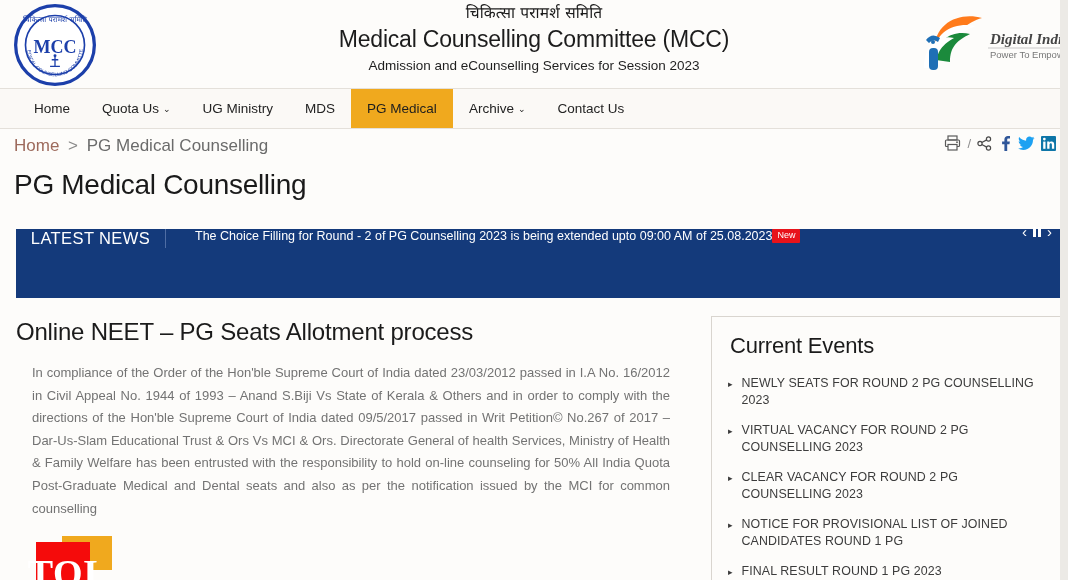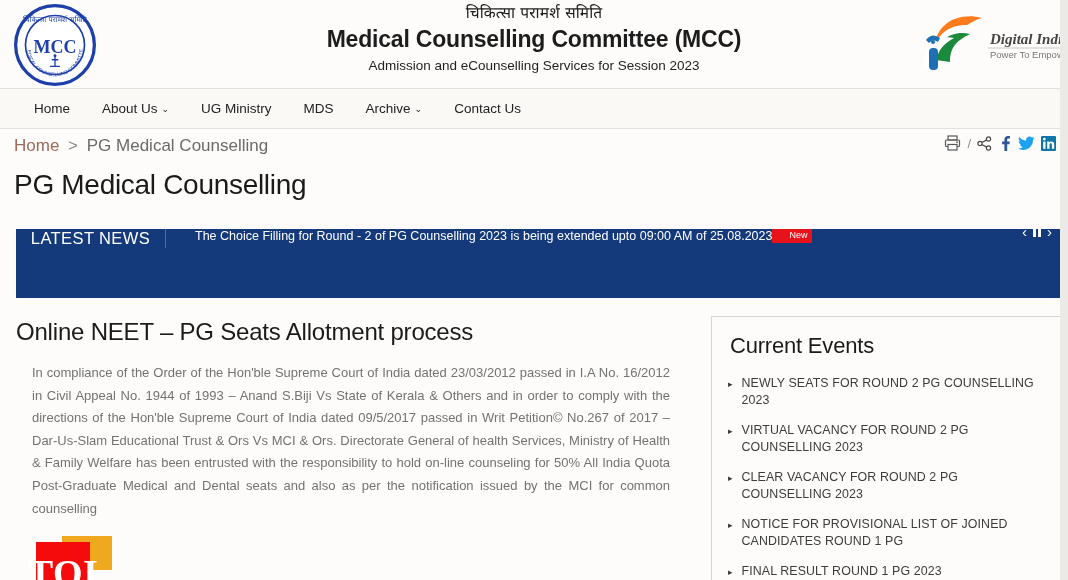--- a/index.html
+++ b/index.html
@@ -37,21 +37,21 @@
   }
   .hindi-title {
     font-family: "DejaVu Sans", sans-serif;
     font-size: 15.5px;
     color: #1a1a1a;
     line-height: 1.25;
     letter-spacing: .2px;
   }
   .eng-title {
     font-size: 23px;
-    font-weight: bold;
+    font-weight: normal;
     color: #1c1c1c;
     line-height: 1.3;
     margin-top: 2px;
     letter-spacing: -.2px;
   }
   .sub-title {
     font-size: 13.5px;
     color: #1f1f1f;
     margin-top: 2px;
     line-height: 1.3;
@@ -160,21 +160,21 @@
     color: #ffffff;
     font-size: 12.5px;
     display: flex;
     align-items: center;
     cursor: pointer;
   }
   .badge-new {
     background: #e8131a;
     color: #ffffff;
     font-size: 9px;
-    padding: 2px 5px 2px 17px;
+    padding: 2px 5px 2px 5px;
     line-height: 1.1;
     border-radius: 1px;
   }
   .news-ctrls {
     position: absolute;
     right: 8px; bottom: 4px;
     display: flex;
     align-items: center;
     gap: 6px;
     color: #ffffff;
@@ -321,28 +321,31 @@
       <text x="80" y="52" font-size="9.5" fill="#777777" font-family="Liberation Sans, sans-serif">Power To Empower</text>
       <line x1="78" y1="42" x2="150" y2="42" stroke="#bbbbbb" stroke-width="0.8"></line>
     </svg>
   </div>
 
   <nav class="nav">
     <div class="nav-item">
       <span>Home</span>
     </div>
     <div class="nav-item">
-      <span>About Us</span>
+      <span>Quota Us</span>
       <span class="caret">⌄</span>
     </div>
     <div class="nav-item">
       <span>UG Ministry</span>
     </div>
     <div class="nav-item">
       <span>MDS</span>
+    </div>
+    <div class="nav-item active">
+      <span>PG Medical</span>
     </div>
     <div class="nav-item">
       <span>Archive</span>
       <span class="caret">⌄</span>
     </div>
     <div class="nav-item">
       <span>Contact Us</span>
     </div>
   </nav>
 

